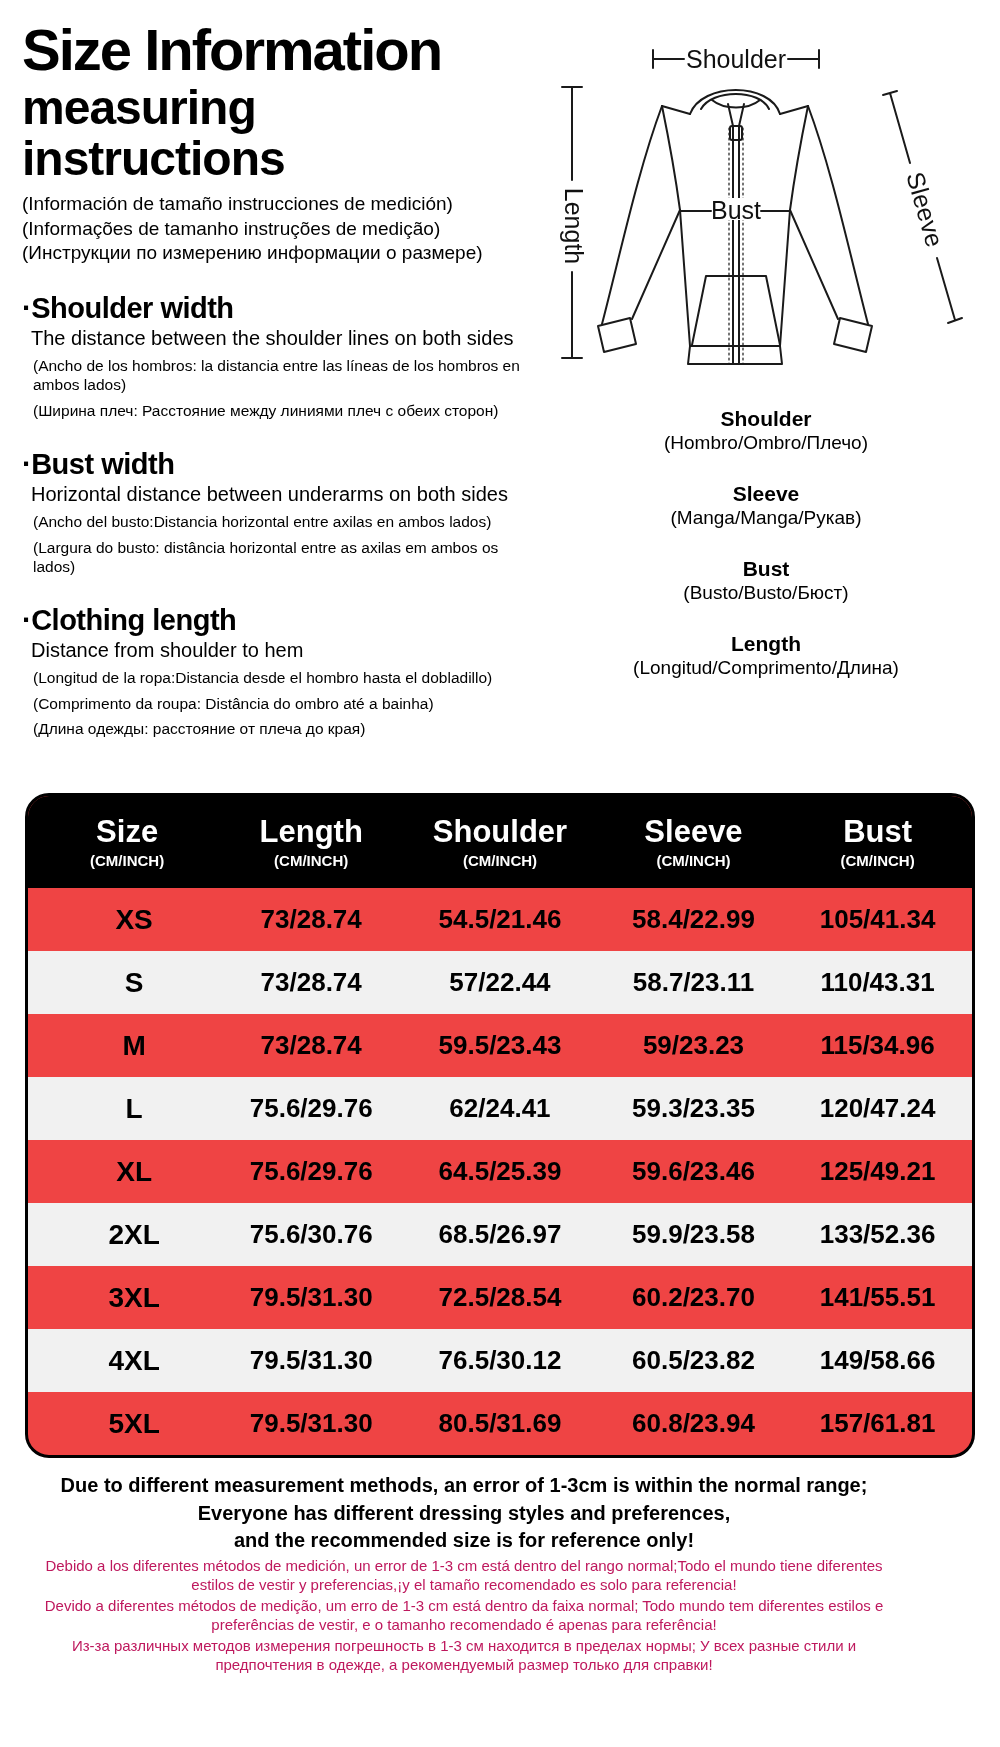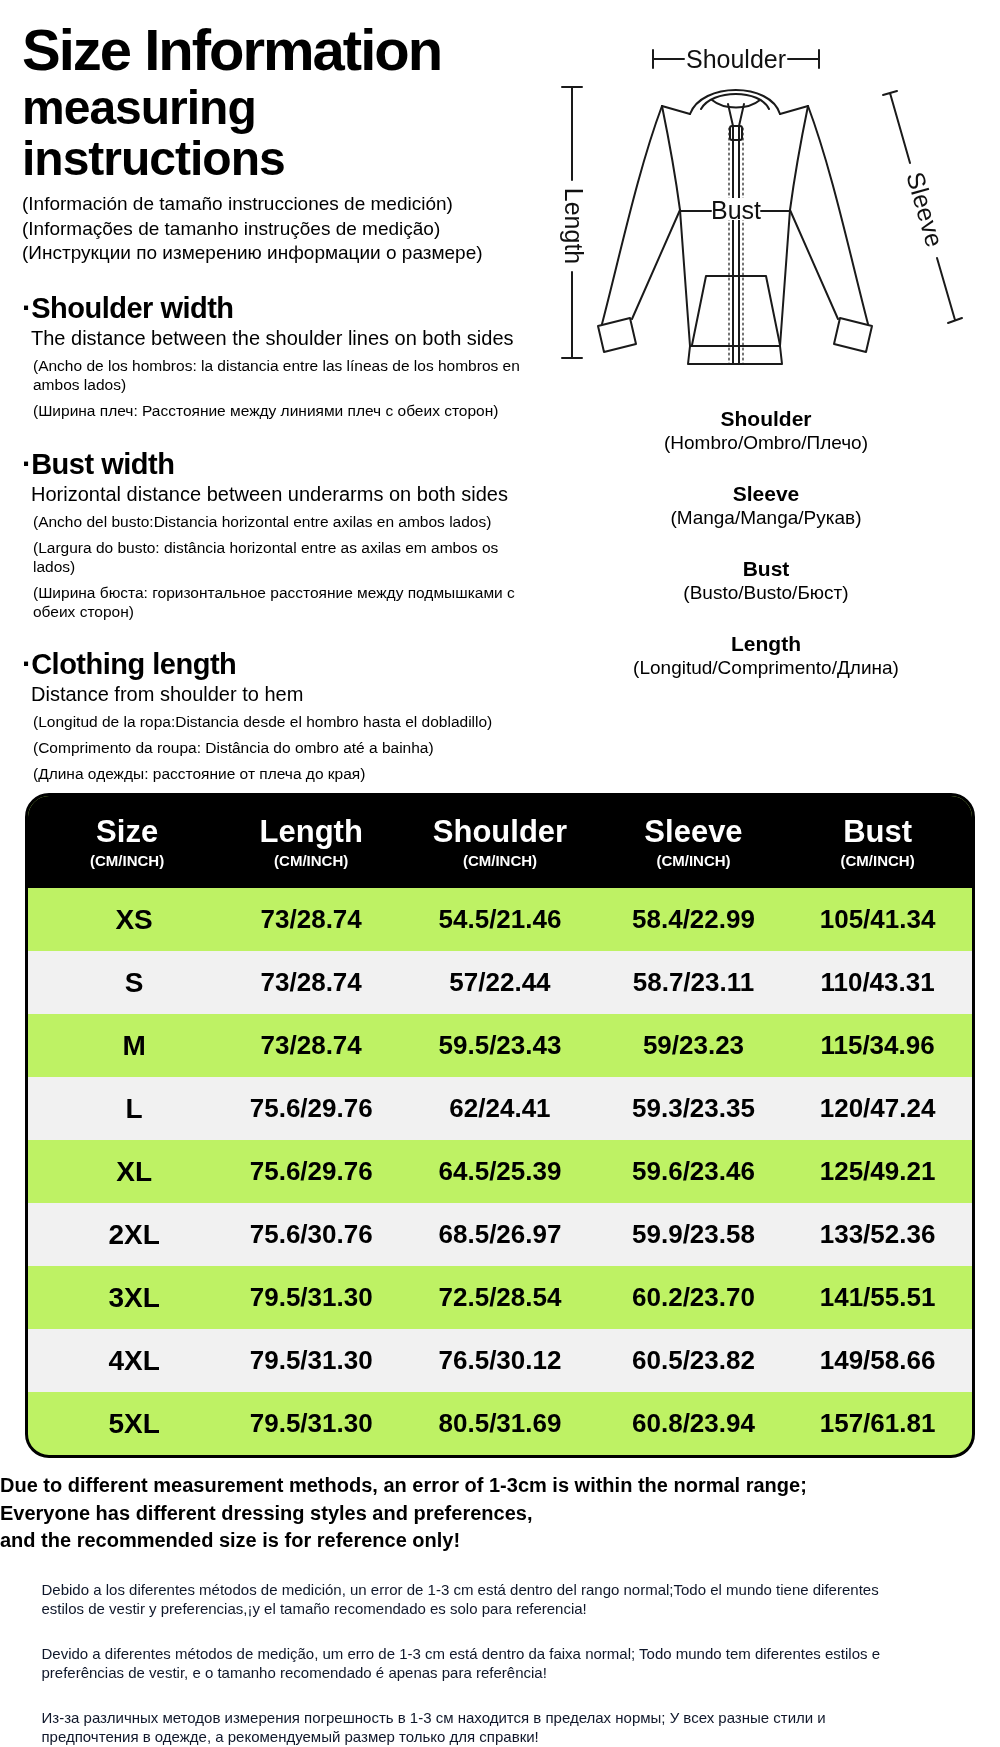--- a/index.html
+++ b/index.html
@@ -19,41 +19,41 @@
   
   .diagram-col{position:absolute;left:540px;top:30px;width:452px;}
   .dia-label{font-size:25px;fill:#111;font-family:"Liberation Sans",sans-serif;}
   .legend{margin-top:10px;text-align:center;}
   .legend-item{margin-top:27px;}
   .legend-name{font-size:21px;font-weight:700;line-height:1.15;}
   .legend-trans{font-size:19px;line-height:1.25;}
   
   .size-table{
     position:absolute;left:25px;top:793px;width:944px;
-    border:3px solid #000;border-radius:24px;overflow:hidden;background:#bef264;
+    border:3px solid #000;border-radius:24px;overflow:hidden;background:#ef4444;
   }
   .thead{
     background:#000;color:#fff;height:92px;
     display:grid;grid-template-columns:21% 18% 22% 19% 20%;
     align-items:center;
   }
   .th{text-align:center;}
   .th-name{font-size:31px;font-weight:700;line-height:1.1;}
   .th-unit{font-size:15px;font-weight:700;margin-top:3px;}
   .trow{
     display:grid;grid-template-columns:21% 18% 22% 19% 20%;
     align-items:center;height:63px;text-align:center;
   }
   .tbody .trow:nth-child(even){background:#f1f1f1;}
   .tcell{font-size:26px;font-weight:700;}
   .tcell.size-cell{font-size:28px;margin-left:14px;}
   
-  .footer{position:absolute;left:0;top:1472px;width:928px;text-align:left;}
+  .footer{position:absolute;left:0;top:1472px;width:928px;text-align:center;}
   .footer-en p{font-size:20px;font-weight:700;line-height:1.38;margin:0;}
-  .footer-lang{font-size:15px;line-height:1.3;margin:25px auto 0 auto;max-width:845px;color:#0f172a;}
+  .footer-lang{font-size:15px;line-height:1.3;margin:1px auto 0 auto;max-width:845px;color:#be185d;}
 </style>
 </head>
 <body>
 
 <div class="page">
 
   <div class="instructions">
     <h1 class="main-title">Size Information</h1>
     <h2 class="sub-title">measuring instructions</h2>
     <p class="title-trans">(Información de tamaño instrucciones de medición)</p>
@@ -65,21 +65,20 @@
       <p class="sec-desc">The distance between the shoulder lines on both sides</p>
       <p class="sec-trans">(Ancho de los hombros: la distancia entre las líneas de los hombros en ambos lados)</p>
       <p class="sec-trans">(Ширина плеч: Расстояние между линиями плеч с обеих сторон)</p>
     </div>
 
     <div class="sec">
       <h3 class="sec-title">·Bust width</h3>
       <p class="sec-desc">Horizontal distance between underarms on both sides</p>
       <p class="sec-trans">(Ancho del busto:Distancia horizontal entre axilas en ambos lados)</p>
       <p class="sec-trans">(Largura do busto: distância horizontal entre as axilas em ambos os lados)</p>
-      <p class="sec-trans">(Ширина бюста: горизонтальное расстояние между подмышками с обеих сторон)</p>
     </div>
 
     <div class="sec">
       <h3 class="sec-title">·Clothing length</h3>
       <p class="sec-desc">Distance from shoulder to hem</p>
       <p class="sec-trans">(Longitud de la ropa:Distancia desde el hombro hasta el dobladillo)</p>
       <p class="sec-trans">(Comprimento da roupa: Distância do ombro até a bainha)</p>
       <p class="sec-trans">(Длина одежды: расстояние от плеча до края)</p>
     </div>
   </div>

